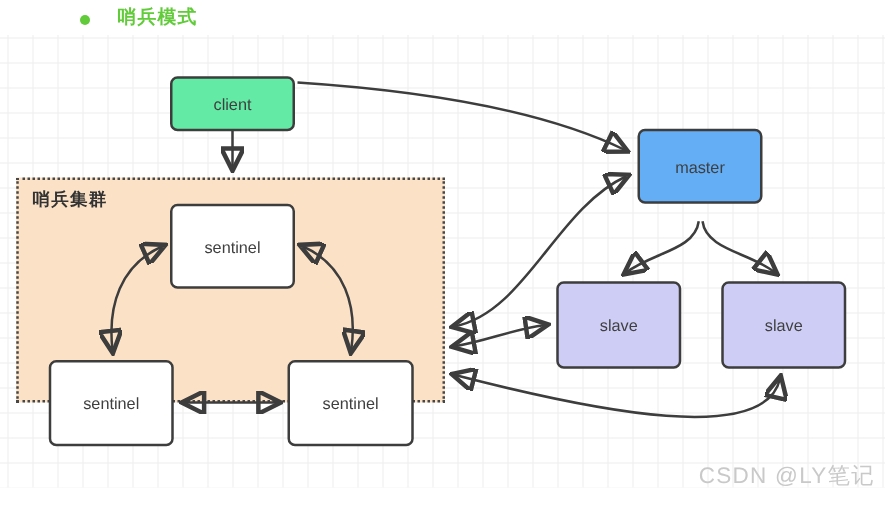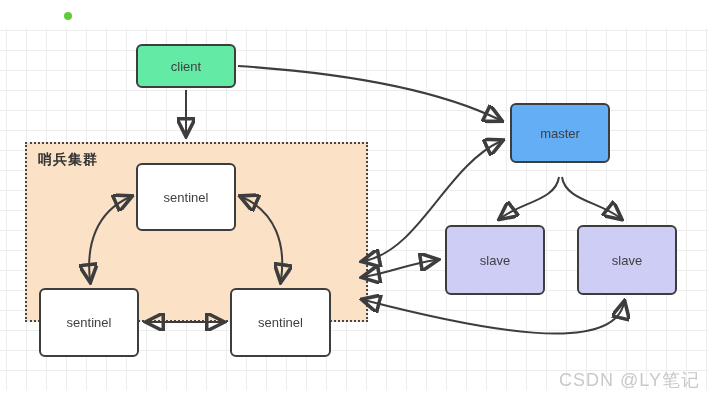--- a/index.html
+++ b/index.html
@@ -26,21 +26,21 @@
     position:absolute;left:94px;top:4px;
     font-size:15px;font-weight:bold;letter-spacing:1px;
   }
   .node{
     position:absolute;
     border:2px solid #3d3d3d;border-radius:6px;
     display:flex;align-items:center;justify-content:center;
     font-size:13px;color:#3f3f3f;box-sizing:border-box;
   }
   .cluster{
-    position:absolute;left:25px;top:142px;width:343px;height:180px;
+    position:absolute;left:13px;top:142px;width:343px;height:180px;
     border:2px dotted #474747;box-sizing:border-box;
   }
   .cluster-label{
     position:absolute;left:11px;top:7px;
     font-size:14px;font-weight:bold;color:#333333;letter-spacing:1px;
   }
   .client{left:136px;top:44px;width:100px;height:44px;}
   .master{left:510px;top:103px;width:100px;height:60px;}
   .slave-left{left:445px;top:225px;width:100px;height:70px;}
   .slave-right{left:577px;top:225px;width:100px;height:70px;}
@@ -53,20 +53,21 @@
     position:absolute;right:8px;top:368px;font-size:18px;color:#c9c9c9;letter-spacing:1px;
   }
 </style>
 </head>
 <body>
 
 <div class="grid-bg"></div>
 
 <div class="page-header">
   <span class="bullet-dot" style="background-color: rgb(97, 203, 58);"></span>
+  <span class="page-title" style="color: rgb(97, 203, 58);">哨兵模式</span>
 </div>
 
 <div class="cluster" style="background-color: rgb(251, 226, 199);">
   <span class="cluster-label">哨兵集群</span>
 </div>
 
 <svg class="edges-layer" width="708" height="407" viewBox="0 0 708 407" xmlns="http://www.w3.org/2000/svg">
   <defs>
     <marker id="ah" viewBox="0 0 10 10" refX="8.5" refY="5" markerWidth="11" markerHeight="9" orient="auto-start-reverse">
       <path d="M0,0 L10,5 L0,10 z" fill="#3d3d3d" stroke="none"></path>
@@ -77,21 +78,21 @@
   <path d="M 364,261 C 420,250 445,167 501,141" marker-start="url(#ah)" marker-end="url(#ah)"></path>
   <path d="M 364,277 C 392,272 408,264 436,260" marker-start="url(#ah)" marker-end="url(#ah)"></path>
   <path d="M 364,300 C 480,330 612,356 624,303" marker-start="url(#ah)" marker-end="url(#ah)"></path>
   <path d="M 559,177 C 556,200 522,202 501,218" marker-end="url(#ah)"></path>
   <path d="M 562,177 C 565,200 600,202 620,218" marker-end="url(#ah)"></path>
   <path d="M 130,197 C 96,212 86,245 90,280" marker-start="url(#ah)" marker-end="url(#ah)"></path>
   <path d="M 242,197 C 276,212 286,245 281,280" marker-start="url(#ah)" marker-end="url(#ah)"></path>
   <path d="M 148,322 L 222,322" marker-start="url(#ah)" marker-end="url(#ah)"></path>
 </svg>
 
-<div class="node client" style="background-color: rgb(99, 235, 166);">
+<div class="node client" style="background-color: rgb(99, 235, 166); margin-top: 17px;">
   <span>client</span>
 </div>
 
 <div class="node master" style="background-color: rgb(100, 174, 246);">
   <span>master</span>
 </div>
 
 <div class="node slave-left" style="background-color: rgb(206, 205, 245);">
   <span>slave</span>
 </div>

